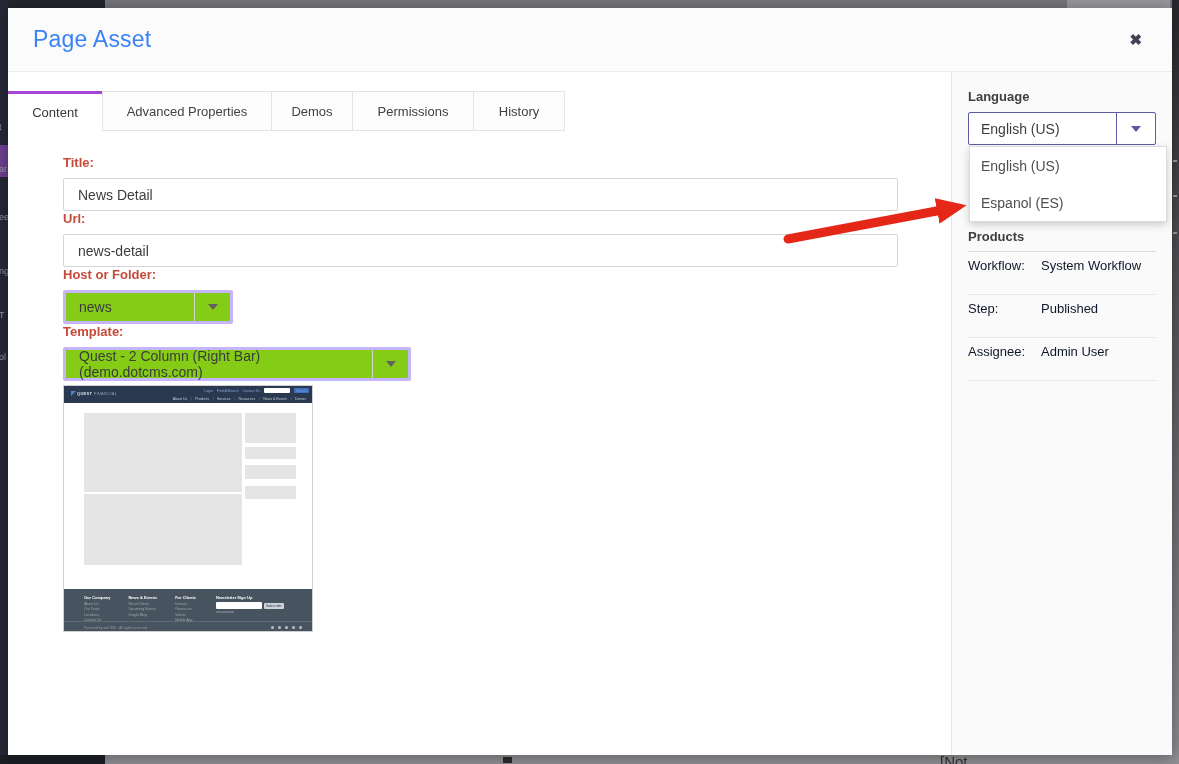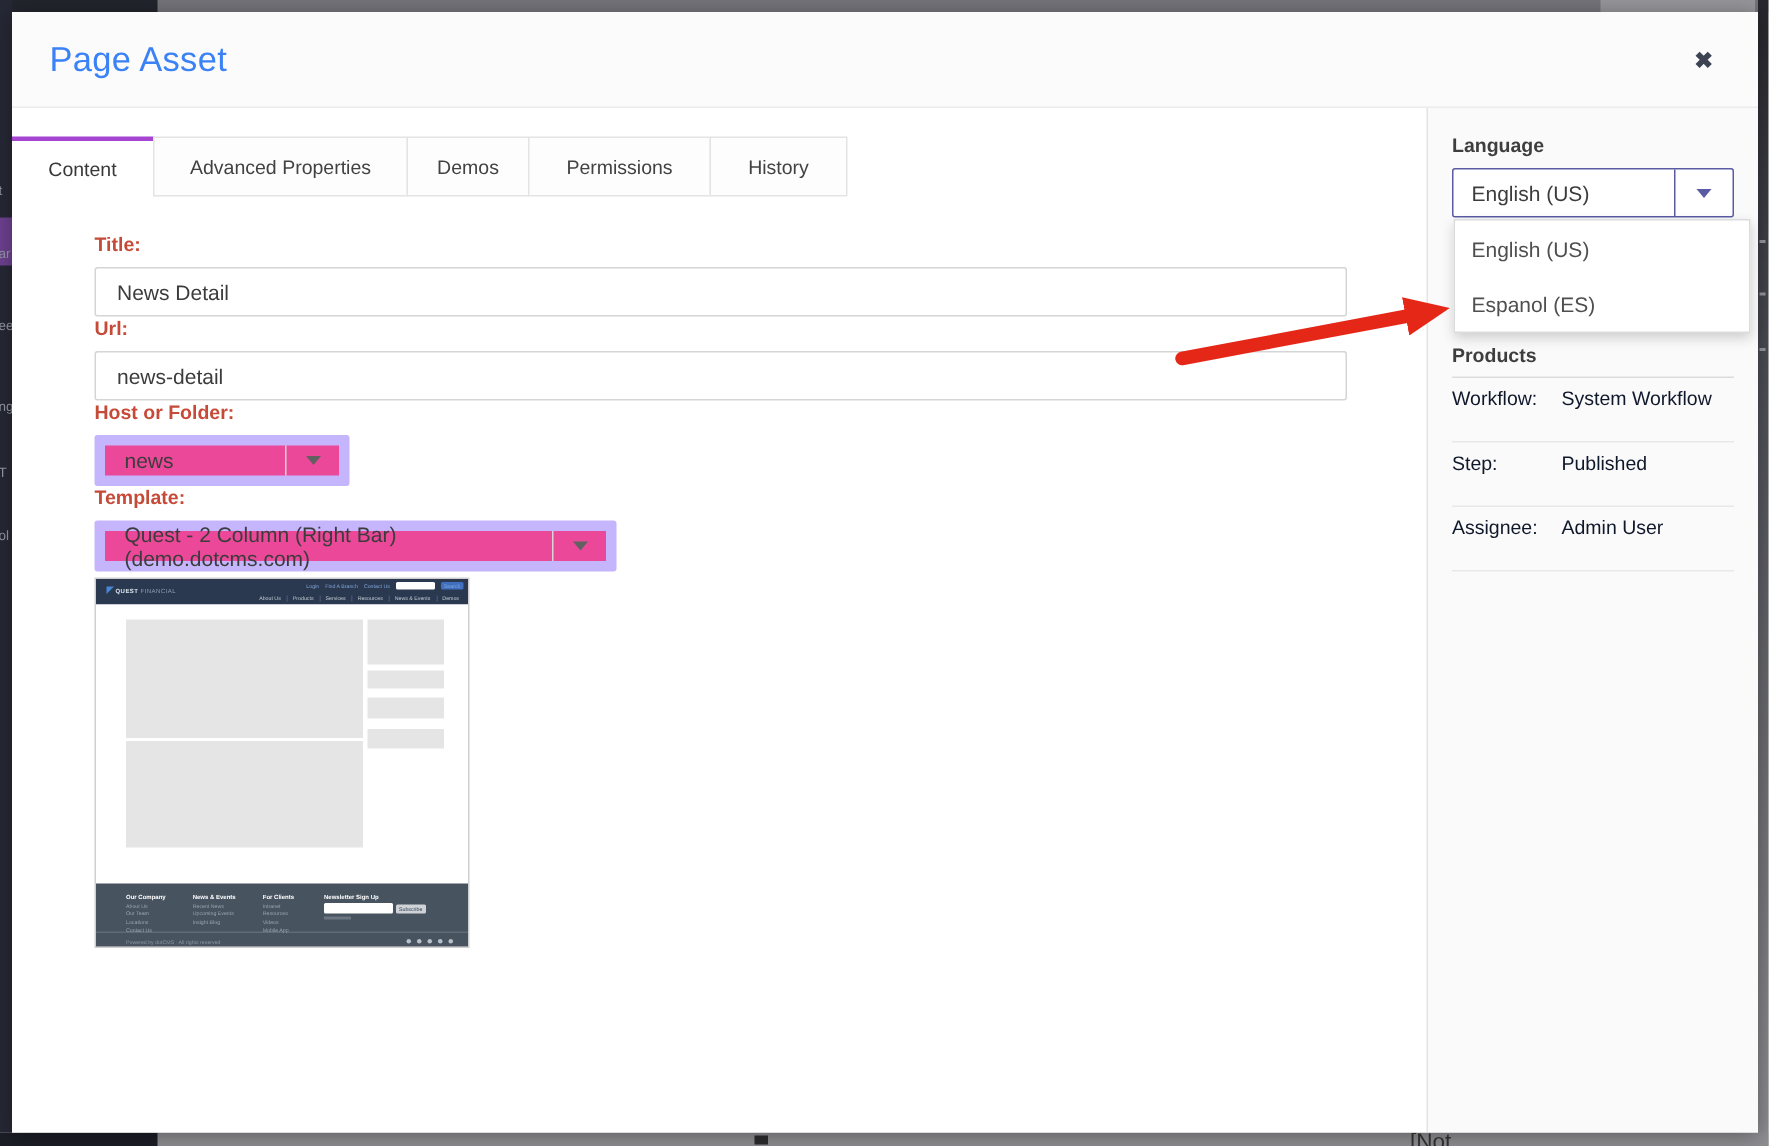--- a/index.html
+++ b/index.html
@@ -38,21 +38,21 @@
          background:#fdfdfd; border:1px solid #e4e4e4; margin-left:-1px; cursor:pointer; }
   .tab:first-child { margin-left:0; border-left:none; }
   .tab.active { background:#fff; border-top:3px solid #a645d2; border-bottom:none; color:#383838; }
 
   
   .form { padding:24px 0 0 55px; }
   .field { }
   .field-label { color:#c64a38; font-size:13px; font-weight:bold; margin-bottom:8px; }
   .text-input { width:835px; height:33px; border:1px solid #d5d5d5; border-radius:2px; background:#fff;
                 font-size:14px; color:#3c3c3c; padding:0 14px; font-family:"Liberation Sans",sans-serif; }
-  .select { height:34px; border:7px solid #c4b5fd; border-radius:2px; background:#ec4899;
+  .select { height:34px; border:3px solid #c4b5fd; border-radius:2px; background:#84cc16;
             display:flex; align-items:stretch; cursor:pointer; }
   .select .value { flex:1; display:flex; align-items:center; padding-left:13px; font-size:14px; color:#3c3c3c; }
   .select .btn { width:36px; border-left:1px solid #d5d5d5; display:flex; align-items:center; justify-content:center; }
   .caret { width:0; height:0; border-left:5px solid transparent; border-right:5px solid transparent;
            border-top:6px solid #616161; }
   .select-host { width:170px; }
   .select-template { width:348px; }
 
   
   .thumb { width:250px; height:247px; border:1px solid #cfcfcf; margin-top:4px; background:#fff;

